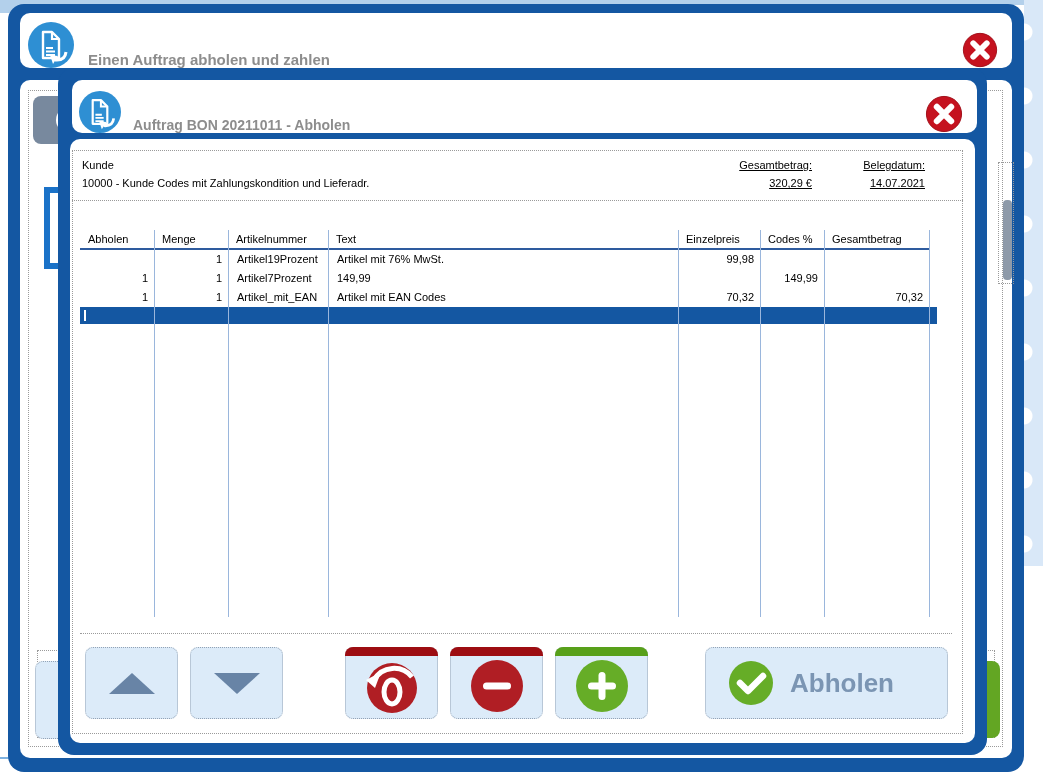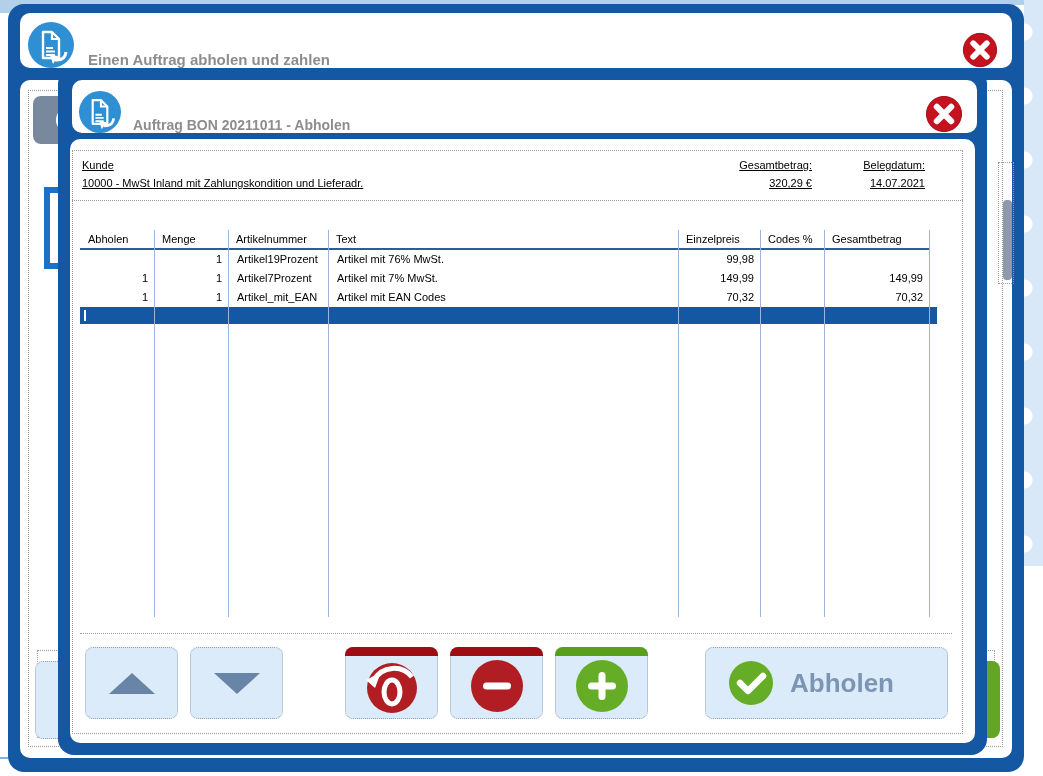--- a/index.html
+++ b/index.html
@@ -125,23 +125,23 @@
       <span class="dialog-title">Auftrag BON 20211011 - Abholen</span>
       <svg class="close-btn" width="38" height="38" viewBox="0 0 40 40">
         <circle cx="20" cy="20" r="18.5" fill="#c5121f" stroke="#9e0c16" stroke-width="1"></circle>
         <path d="M12.5 12.5 L27.5 27.5 M27.5 12.5 L12.5 27.5" stroke="#ffffff" stroke-width="6.5" stroke-linecap="round"></path>
       </svg>
     </div>
 
     <div class="dialog-content">
       <div class="dotted-panel" style="left:2px;top:11px;width:891px;height:584px;"></div>
 
-      <div class="info-block" style="left:12px;top:17px;text-decoration:underline;">
+      <div class="info-block" style="left:12px;top:17px;">
         <div>Kunde</div>
-        <div>10000  - MwSt Inland mit Zahlungskondition und Lieferadr.</div>
+        <div>10000  - Kunde Codes mit Zahlungskondition und Lieferadr.</div>
       </div>
       <div class="info-block info-right" style="right:163px;top:17px;">
         <div>Gesamtbetrag:</div>
         <div>320,29 €</div>
       </div>
       <div class="info-block info-right" style="right:50px;top:17px;">
         <div>Belegdatum:</div>
         <div>14.07.2021</div>
       </div>
       <div class="dotline" style="left:2px;top:61px;width:891px;"></div>
@@ -164,21 +164,20 @@
           <span>Artikel19Prozent</span>
           <span>Artikel mit 76% MwSt.</span>
           <span>99,98</span>
           <span></span>
           <span></span>
         </div>
         <div class="trow">
           <span>1</span>
           <span>1</span>
           <span>Artikel7Prozent</span>
-          <span>Artikel mit 7% MwSt.</span>
           <span>149,99</span>
           <span></span>
           <span>149,99</span>
         </div>
         <div class="trow">
           <span>1</span>
           <span>1</span>
           <span>Artikel_mit_EAN</span>
           <span>Artikel mit EAN Codes</span>
           <span>70,32</span>

